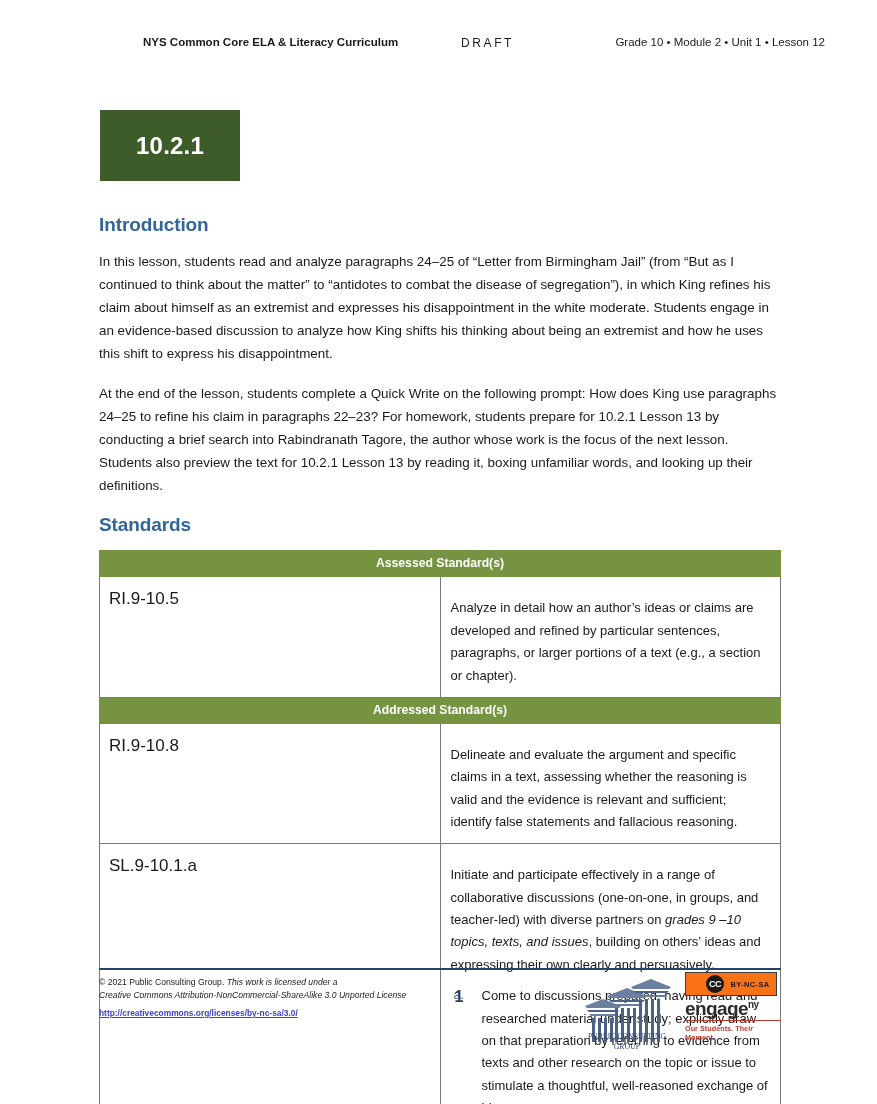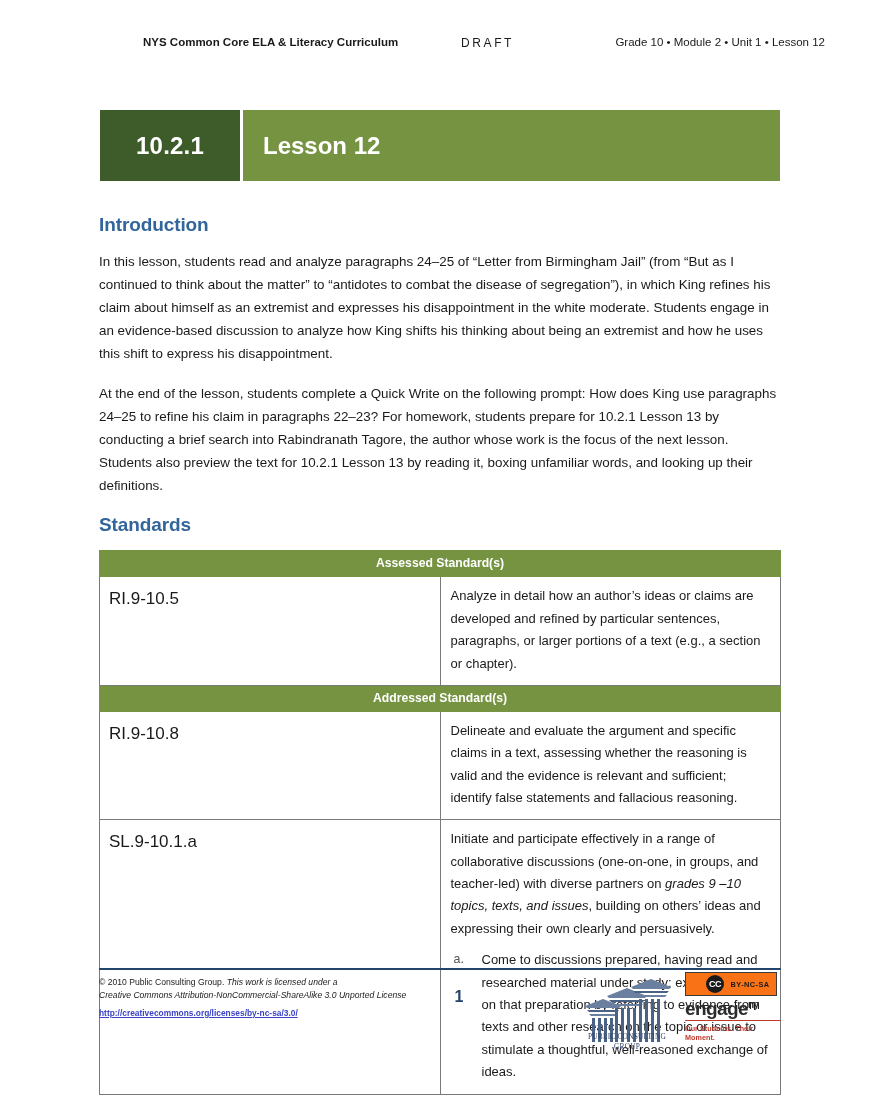--- a/index.html
+++ b/index.html
@@ -137,21 +137,21 @@
   }
   td.code-cell {
     width: 100px;
     font-size: 17px;
     padding: 8px 6px 10px 9px;
     line-height: 1.6;
     color: #1a1a1a;
   }
   td.desc-cell {
     font-size: 13px;
-    padding: 8px 10px 10px 10px;
+    padding: 20px 10px 10px 10px;
     line-height: 1.72;
     color: #1a1a1a;
     margin-left: 40px;
   }
   td.desc-cell em { font-style: italic; }
 
   ol.sub-list {
     list-style: none;
     margin: 9px 0 1px 0;
     padding: 0;
@@ -327,21 +327,20 @@
 <div class="page">
 
   <div class="doc-header">
     <span class="hdr-left">NYS Common Core ELA &amp; Literacy Curriculum</span>
     <span class="hdr-center">DRAFT</span>
     <span class="hdr-right">Grade 10 • Module 2 • Unit 1 • Lesson 12</span>
   </div>
 
   <div class="banner">
     <div class="banner-code">10.2.1</div>
-    <div class="banner-title">Lesson 12</div>
   </div>
 
   <div class="content">
 
     <h2 class="section-heading">Introduction</h2>
 
     <p class="body-par">In this lesson, students read and analyze paragraphs 24–25 of “Letter from Birmingham Jail” (from “But as I continued to think about the matter” to “antidotes to combat the disease of segregation”), in which King refines his claim about himself as an extremist and expresses his disappointment in the white moderate. Students engage in an evidence-based discussion to analyze how King shifts his thinking about being an extremist and how he uses this shift to express his disappointment.</p>
     <p class="body-par">At the end of the lesson, students complete a Quick Write on the following prompt: How does King use paragraphs 24–25 to refine his claim in paragraphs 22–23? For homework, students prepare for 10.2.1 Lesson 13 by conducting a brief search into Rabindranath Tagore, the author whose work is the focus of the next lesson. Students also preview the text for 10.2.1 Lesson 13 by reading it, boxing unfamiliar words, and looking up their definitions.</p>
 
     <h2 class="section-heading standards-heading">Standards</h2>
@@ -378,21 +377,21 @@
       </tbody>
     </table>
   </div>
 
   <div class="footer-rule"></div>
 
   <div class="footer">
 
     <div class="footer-left">
       <div class="f-line2">
-        <span>© 2010 Public Consulting Group.</span>
+        <span>© 2021 Public Consulting Group.</span>
         <i>This work is licensed under a</i>
       </div>
       <div class="f-line3">Creative Commons Attribution-NonCommercial-ShareAlike 3.0 Unported License</div>
       <a class="f-link" href="#">http://creativecommons.org/licenses/by-nc-sa/3.0/</a>
     </div>
 
     <div class="page-number">1</div>
 
     <div class="logos">
 

